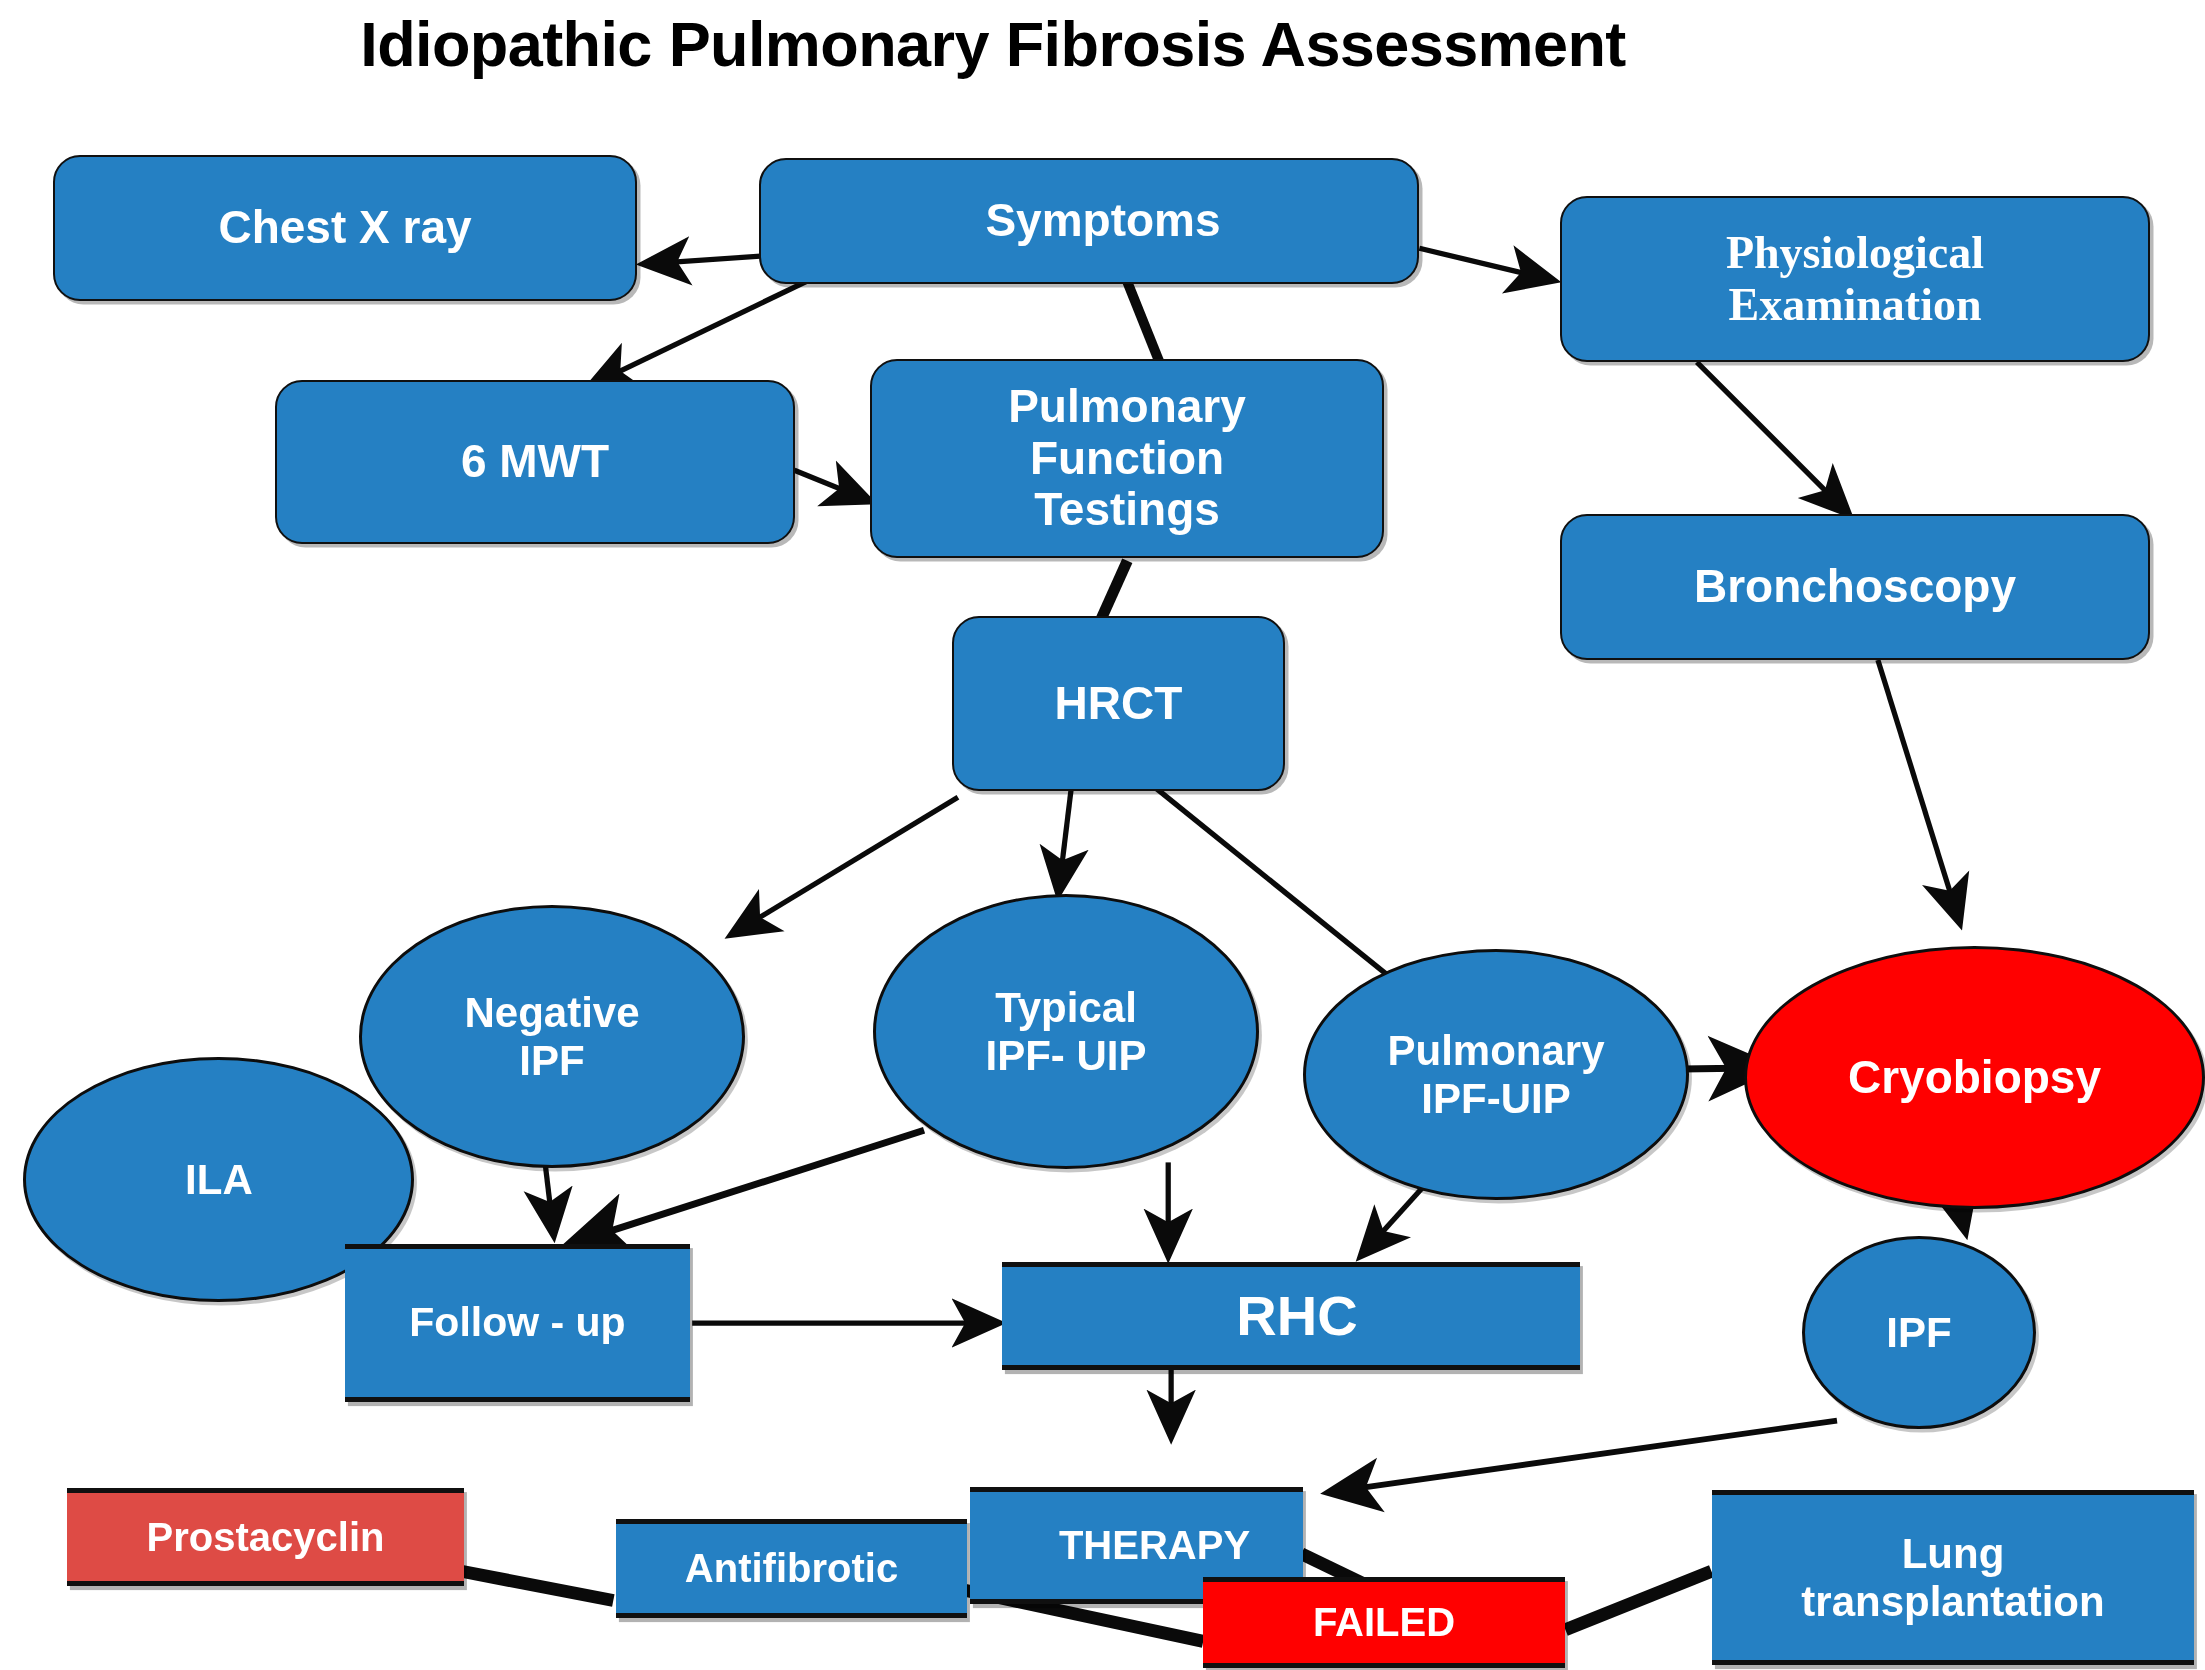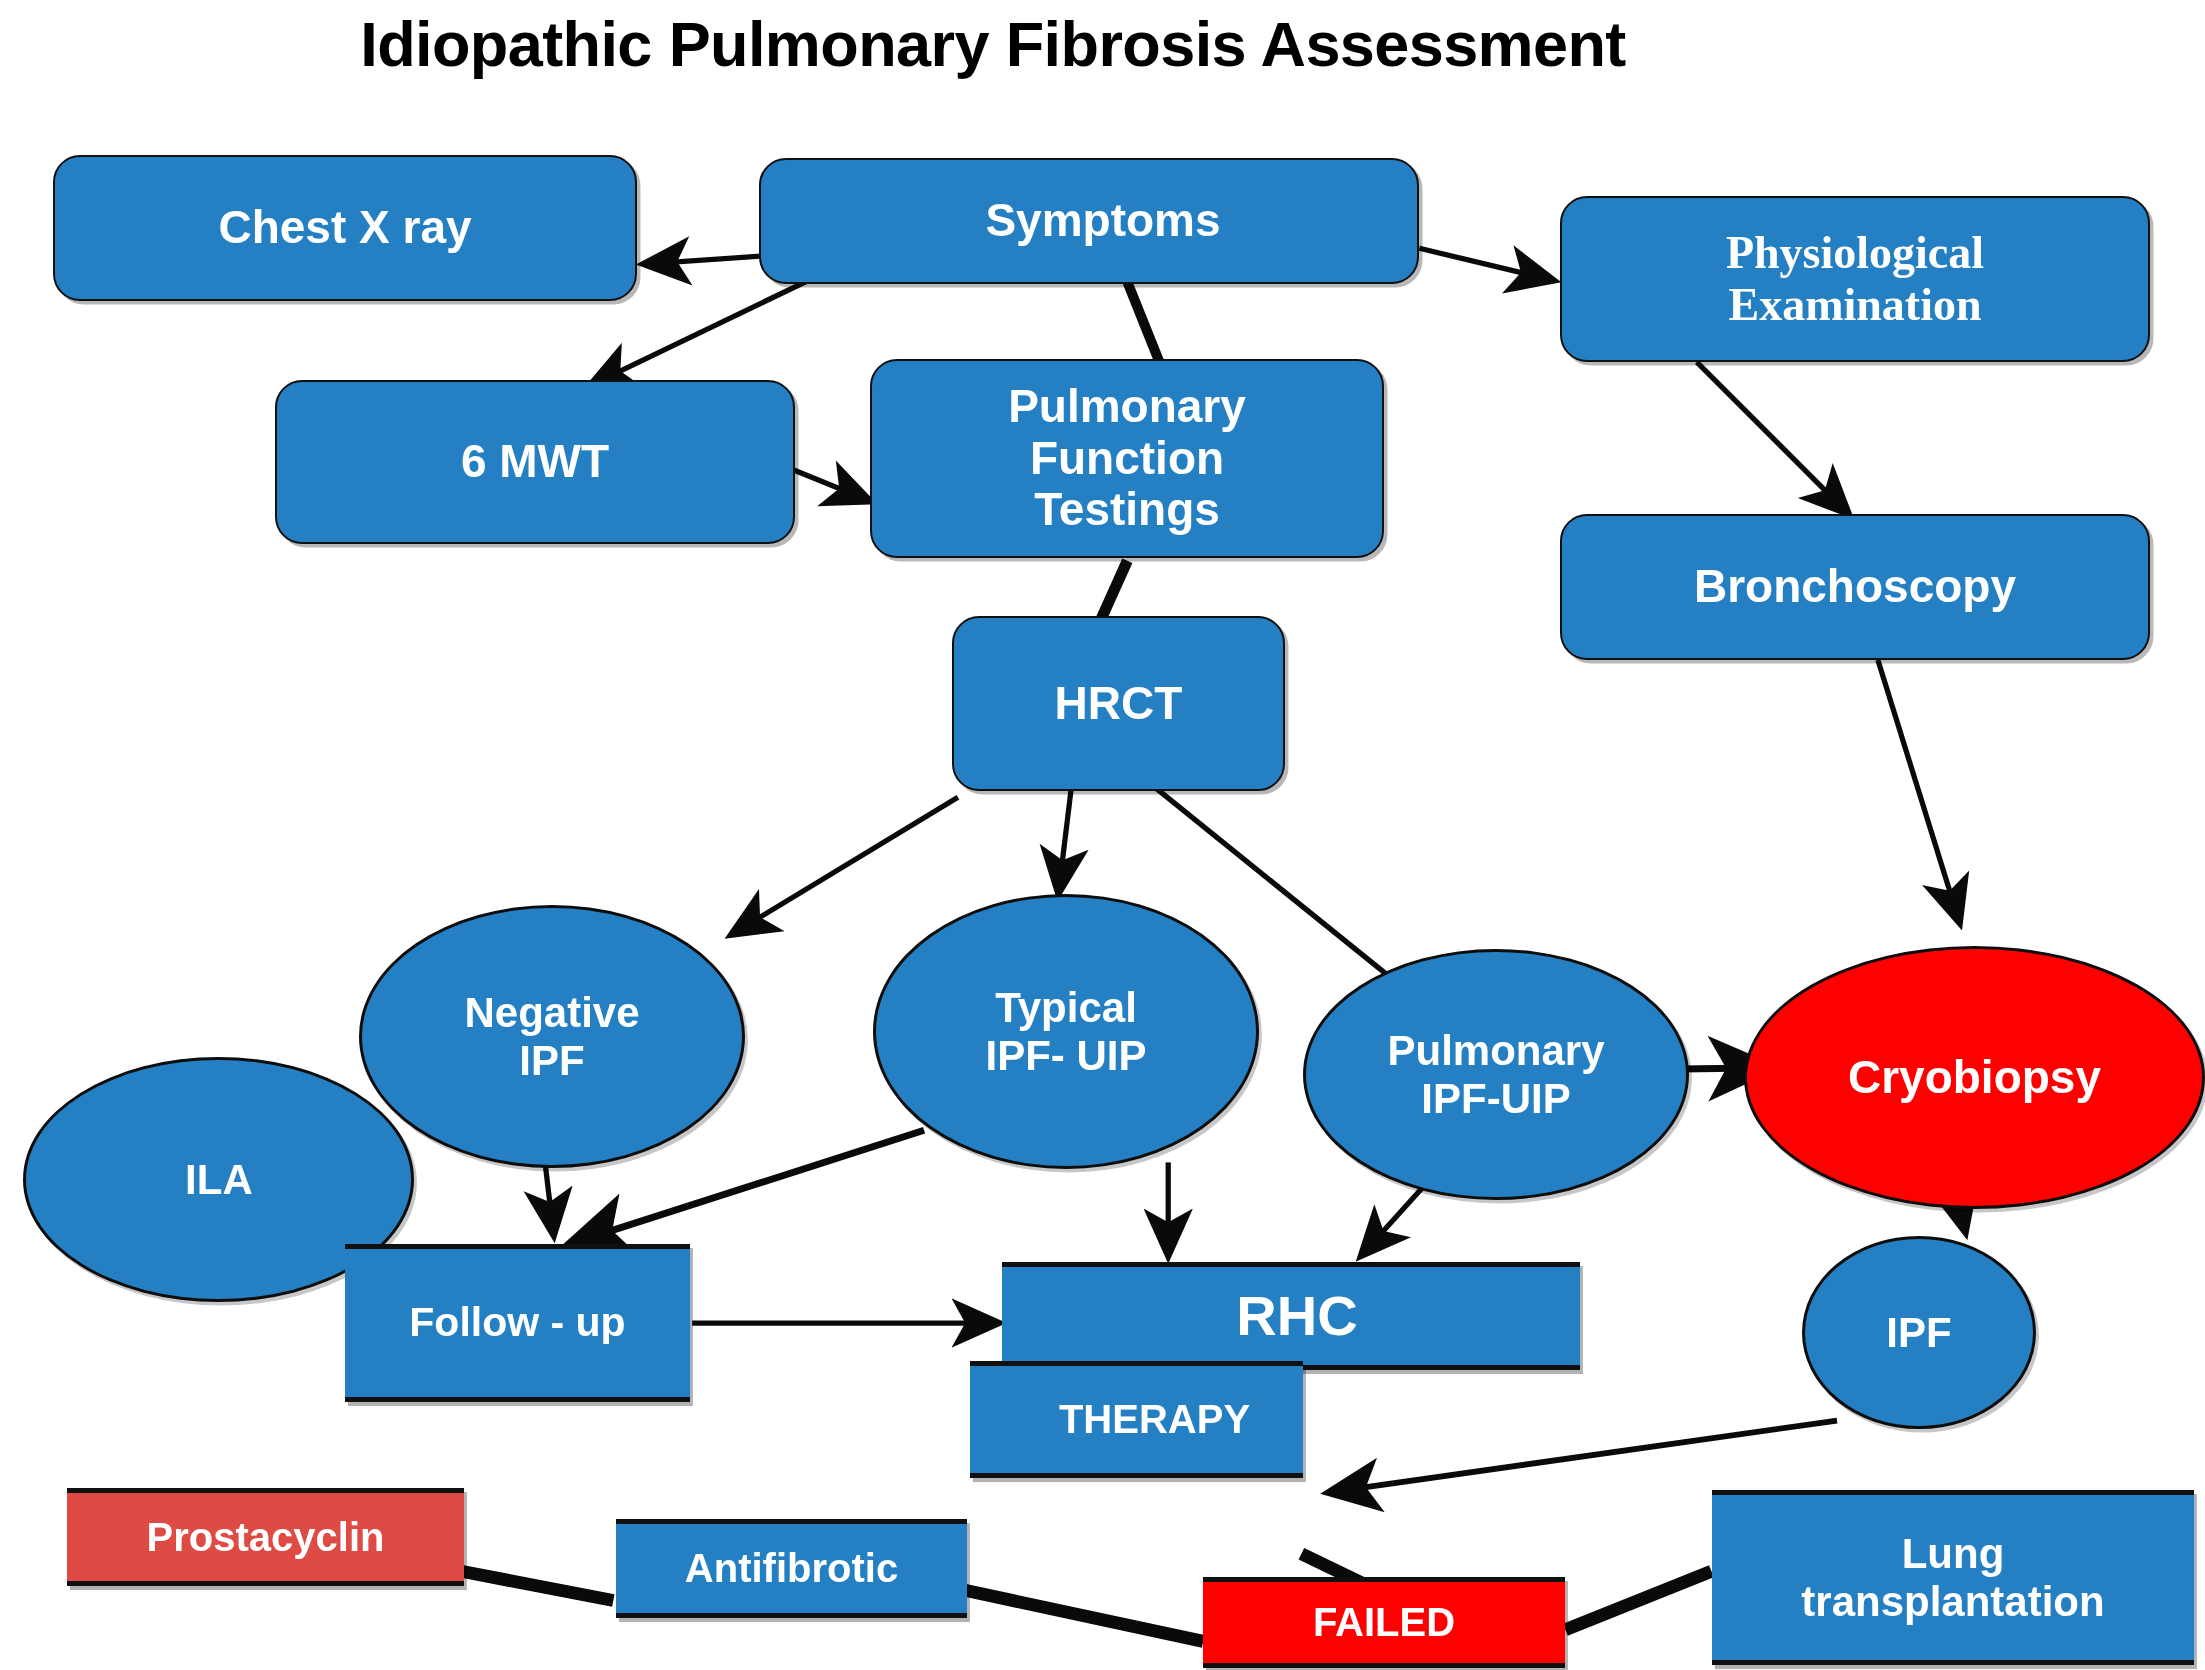--- a/index.html
+++ b/index.html
@@ -195,21 +195,21 @@
   </div>
 
   <div class="node srect" style="left:1002px; top:1262px; width:578px; height:108px; font-size:56px;padding-left:12px;">
     <span>RHC</span>
   </div>
 
   <div class="node ellipse" style="left:1802px; top:1236px; width:234px; height:193px; font-size:42px;">
     <span>IPF</span>
   </div>
 
-  <div class="node srect" style="left:970px; top:1361px; width:333px; height:117px; font-size:40px;padding-left:36px;">
+  <div class="node srect" style="left:970px; top:1487px; width:333px; height:117px; font-size:40px;padding-left:36px;">
     <span>THERAPY</span>
   </div>
 
   <div class="node srect red-muted" style="left:67px; top:1488px; width:397px; height:98px; font-size:40px;">
     <span>Prostacyclin</span>
   </div>
 
   <div class="node srect" style="left:616px; top:1519px; width:351px; height:99px; font-size:40px;">
     <span>Antifibrotic</span>
   </div>

